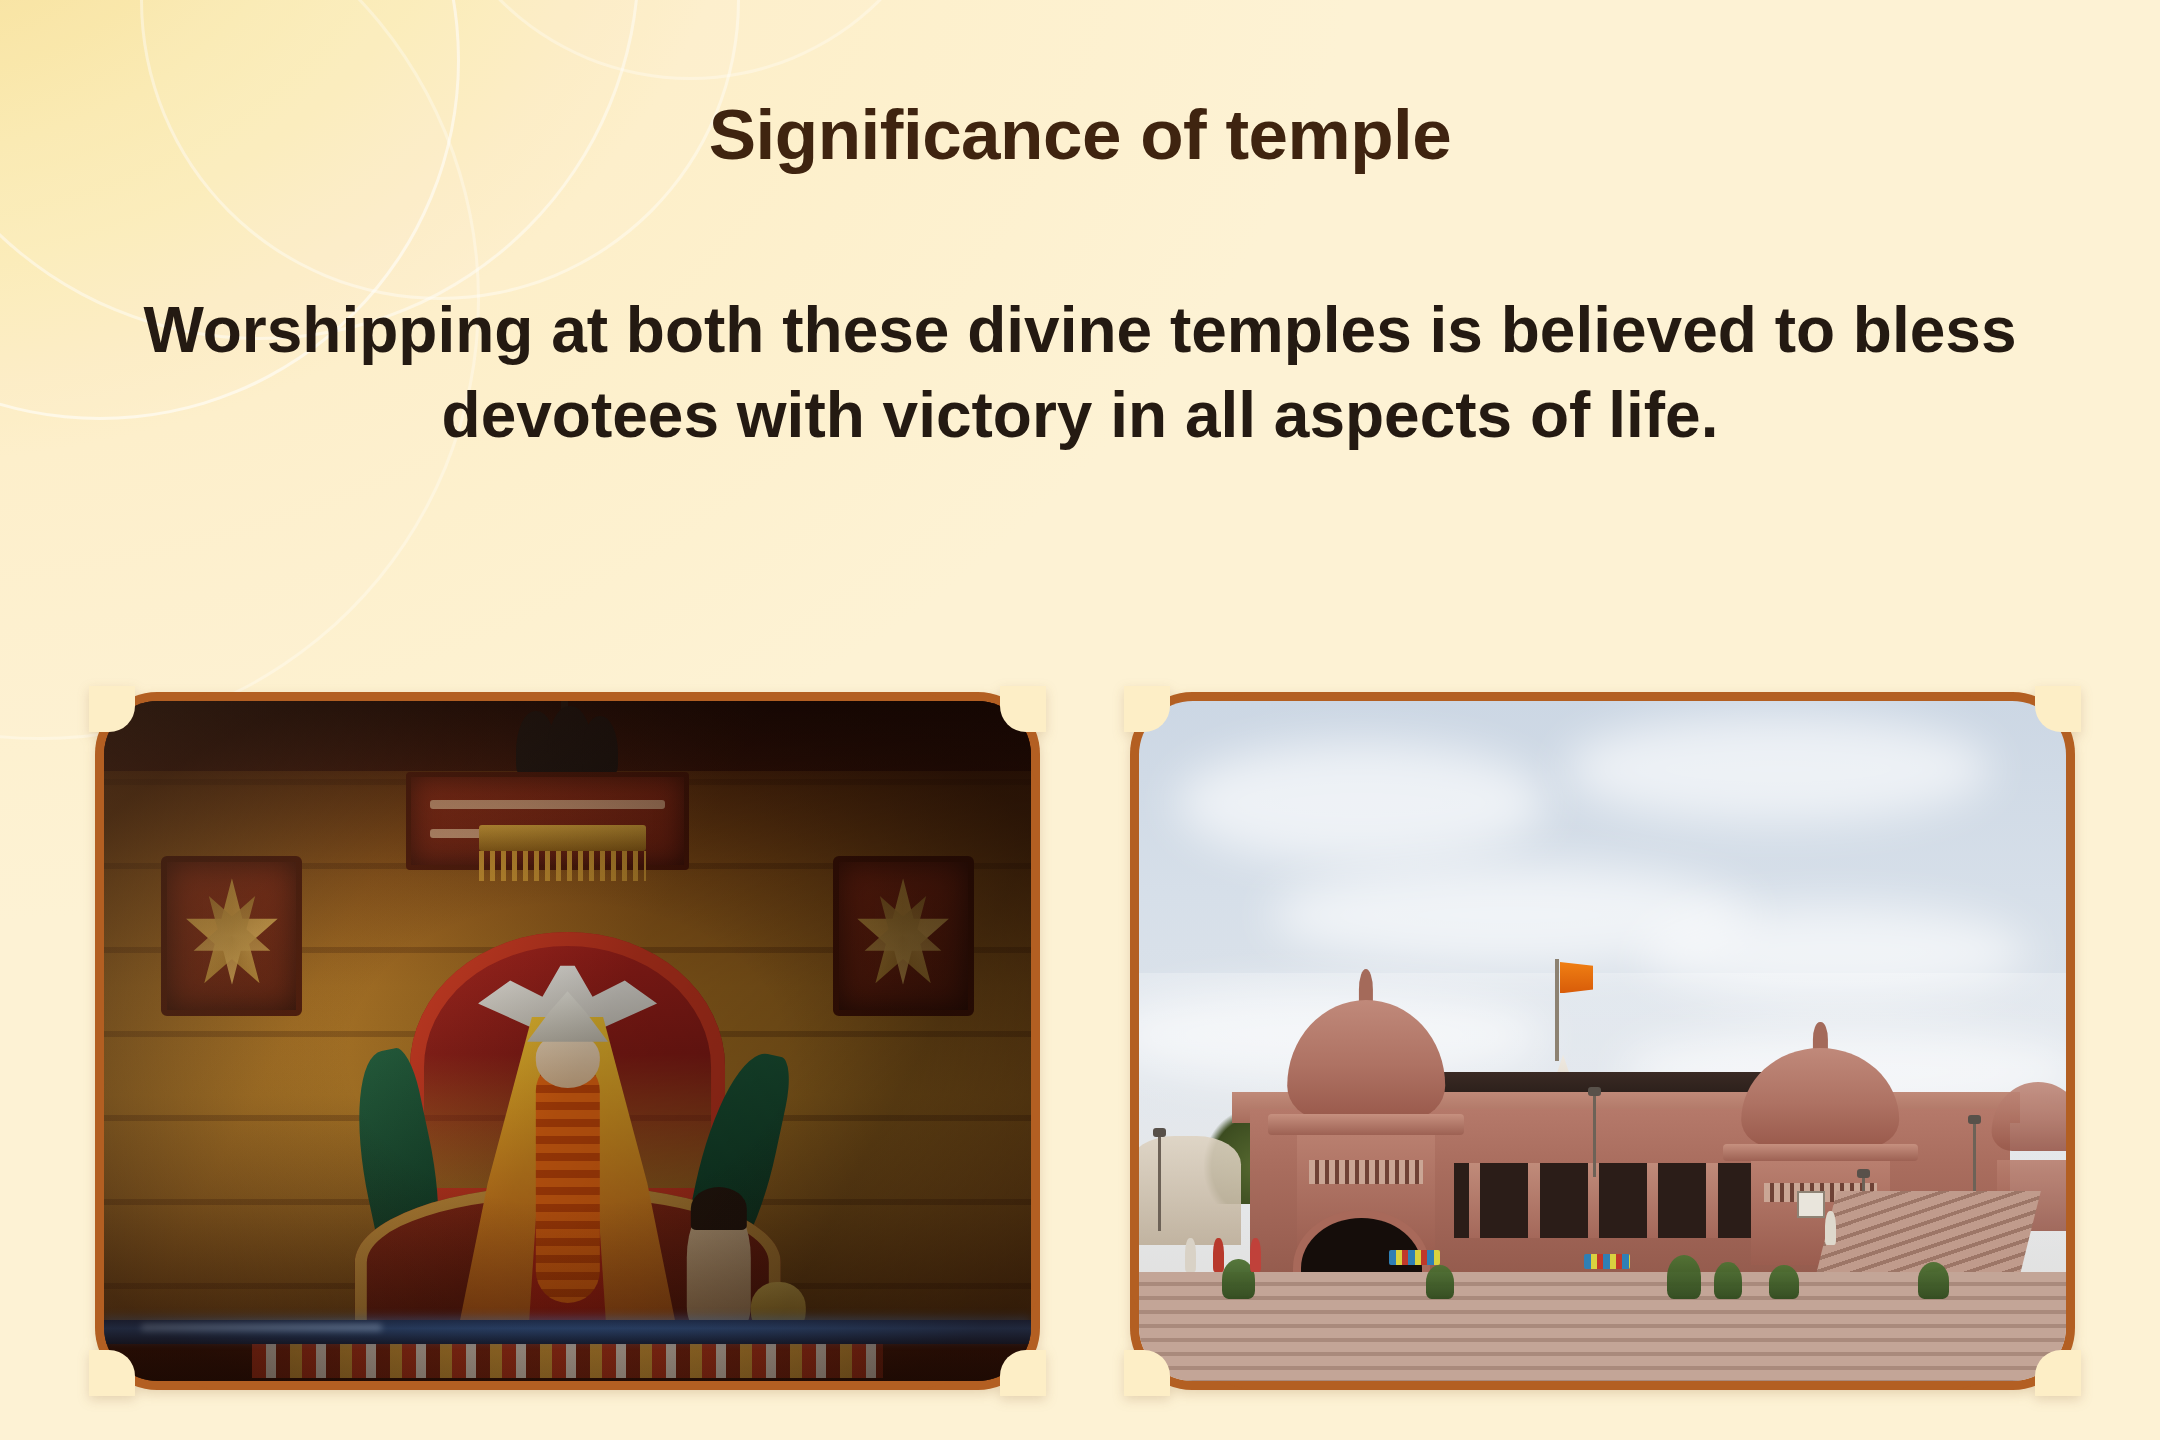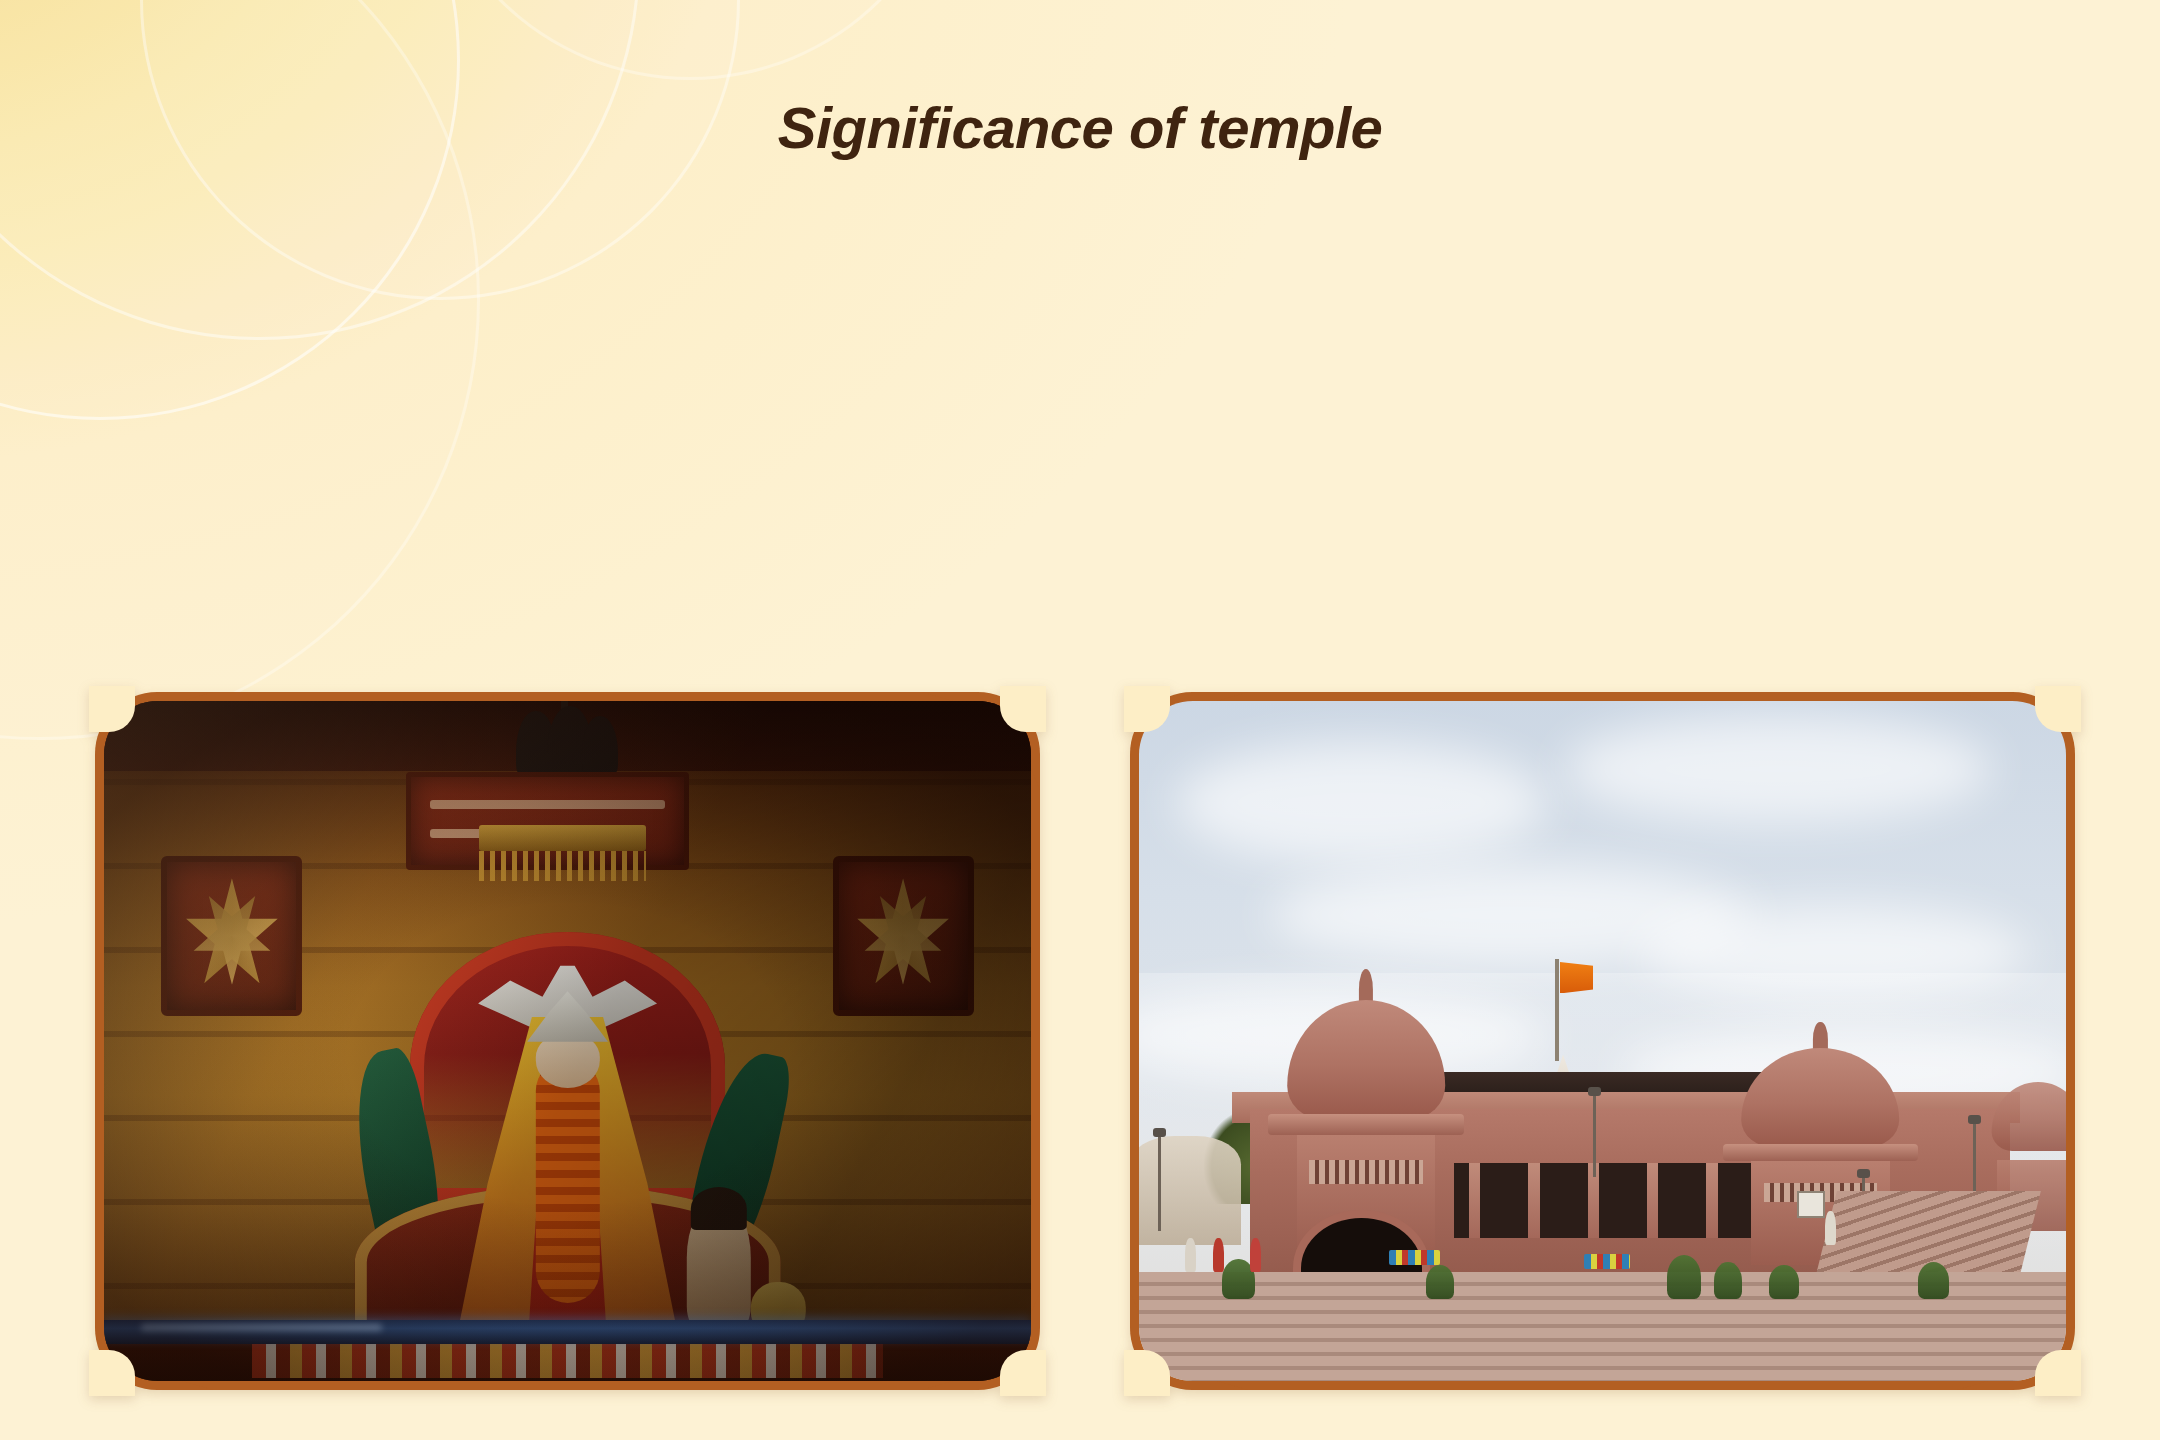--- a/index.html
+++ b/index.html
@@ -35,26 +35,25 @@
   .c2{ left:-120px; top:-420px; width:760px; height:760px; border-color:rgba(255,255,255,0.45); }
   .c3{ left:140px;  top:-300px; width:600px; height:600px; border-color:rgba(255,255,255,0.40); }
   .c4{ left:-400px; top:-140px; width:880px; height:880px; border-color:rgba(255,255,255,0.30); }
   .c5{ left:420px;  top:-460px; width:540px; height:540px; border-color:rgba(255,255,255,0.30); }
 
   
   .page-title{
     position:absolute;
     top:98px; left:0; right:0;
     text-align:center;
-    font-size:58px;
+    font-size:71px;
     font-weight:bold;
     letter-spacing:-0.5px;
     color:#3f2410;
     line-height:1.05;
-    font-style:italic;
   }
 
   .body-text{
     position:absolute;
     top:288px;
     left:50%;
     transform:translateX(-50%);
     width:2020px;
     text-align:center;
     font-size:64px;
@@ -524,20 +523,24 @@
   <div class="deco-layer">
     <div class="deco-circle c1"></div>
     <div class="deco-circle c2"></div>
     <div class="deco-circle c3"></div>
     <div class="deco-circle c4"></div>
     <div class="deco-circle c5"></div>
   </div>
 
   <h1 class="page-title">Significance of temple</h1>
 
+  <div class="body-text">
+    <div>Worshipping at both these divine temples is believed to bless</div>
+    <div>devotees with victory in all aspects of life.</div>
+  </div>
 
   <div class="cards">
 
     <div class="card card-left">
       <div class="card-inner">
         <div class="shrine">
           <div class="top-dark"></div>
           <div class="panel-lines"></div>
 
           <div class="bell-rope"></div>

